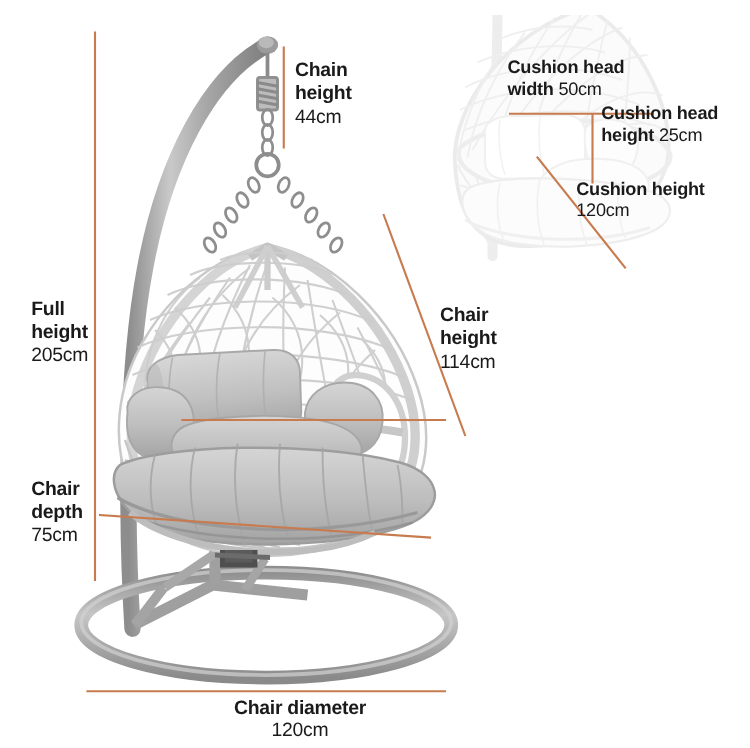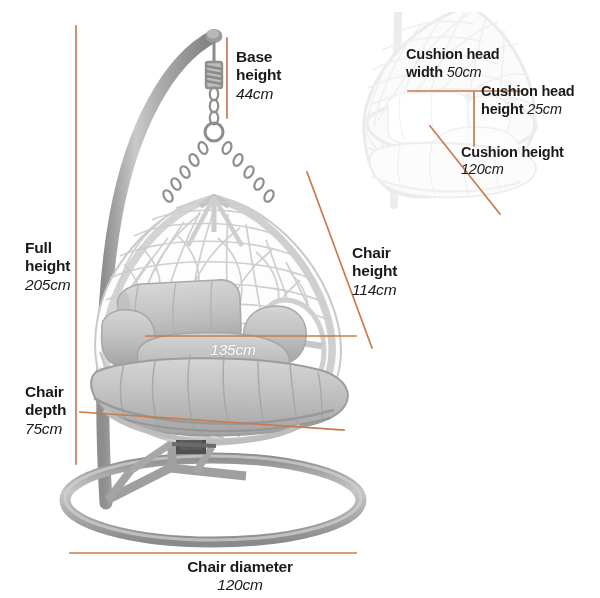--- a/index.html
+++ b/index.html
@@ -8,21 +8,21 @@
     background:#ffffff;
     font-family:"Liberation Sans","DejaVu Sans",sans-serif;
     overflow:hidden;
     position:relative;
   }
   #stage{position:absolute;inset:0;width:600px;height:598px;}
   svg.layer{position:absolute;left:0;top:0;width:600px;height:598px;}
 
   .lbl{position:absolute;color:#1a1a1a;line-height:1.18;letter-spacing:-0.2px;}
   .lbl .b{font-weight:bold;font-size:15.5px;display:block;}
-  .lbl .v{font-weight:normal;font-size:15.5px;display:block;font-style:italic;}
+  .lbl .v{font-weight:normal;font-size:15.5px;display:block;}
 
   .lbl-white{color:#ffffff;text-align:center;text-shadow:0 0 2px rgba(90,90,90,.35);}
   .lbl-white .b{font-weight:bold;font-size:15.5px;}
   .lbl-white .v{font-weight:normal;font-size:15.5px;}
 
   .lbl-sm .b{font-size:14.5px;}
   .lbl-sm .v{font-size:14.5px;}
 
   #logo{
     position:absolute;left:432px;top:518px;
@@ -296,21 +296,21 @@
       <line x1="80" y1="412" x2="344" y2="430"></line>
       <line x1="70" y1="553" x2="356" y2="553"></line>
 
       <line x1="408" y1="91" x2="520" y2="91"></line>
       <line x1="474" y1="92" x2="474" y2="146"></line>
       <line x1="430" y1="126" x2="500" y2="214"></line>
     </g>
   </svg>
 
   <div class="lbl" style="left:236px;top:48px;">
-    <span class="b">Base</span>
+    <span class="b">Chain</span>
     <span class="b">height</span>
     <span class="v">44cm</span>
   </div>
 
   <div class="lbl" style="left:25px;top:239px;">
     <span class="b">Full</span>
     <span class="b">height</span>
     <span class="v">205cm</span>
   </div>
 
@@ -320,21 +320,20 @@
     <span class="v">75cm</span>
   </div>
 
   <div class="lbl" style="left:352px;top:244px;">
     <span class="b">Chair</span>
     <span class="b">height</span>
     <span class="v">114cm</span>
   </div>
 
   <div class="lbl lbl-white" style="left:168px;top:341px;width:130px;">
-    <div class="v">135cm</div>
   </div>
 
   <div class="lbl" style="left:150px;top:558px;width:180px;text-align:center;">
     <span class="b">Chair diameter</span>
     <span class="v">120cm</span>
   </div>
 
   <div class="lbl lbl-sm" style="left:406px;top:46px;">
     <span class="b">Cushion head</span>
     <span style="white-space:nowrap;">

